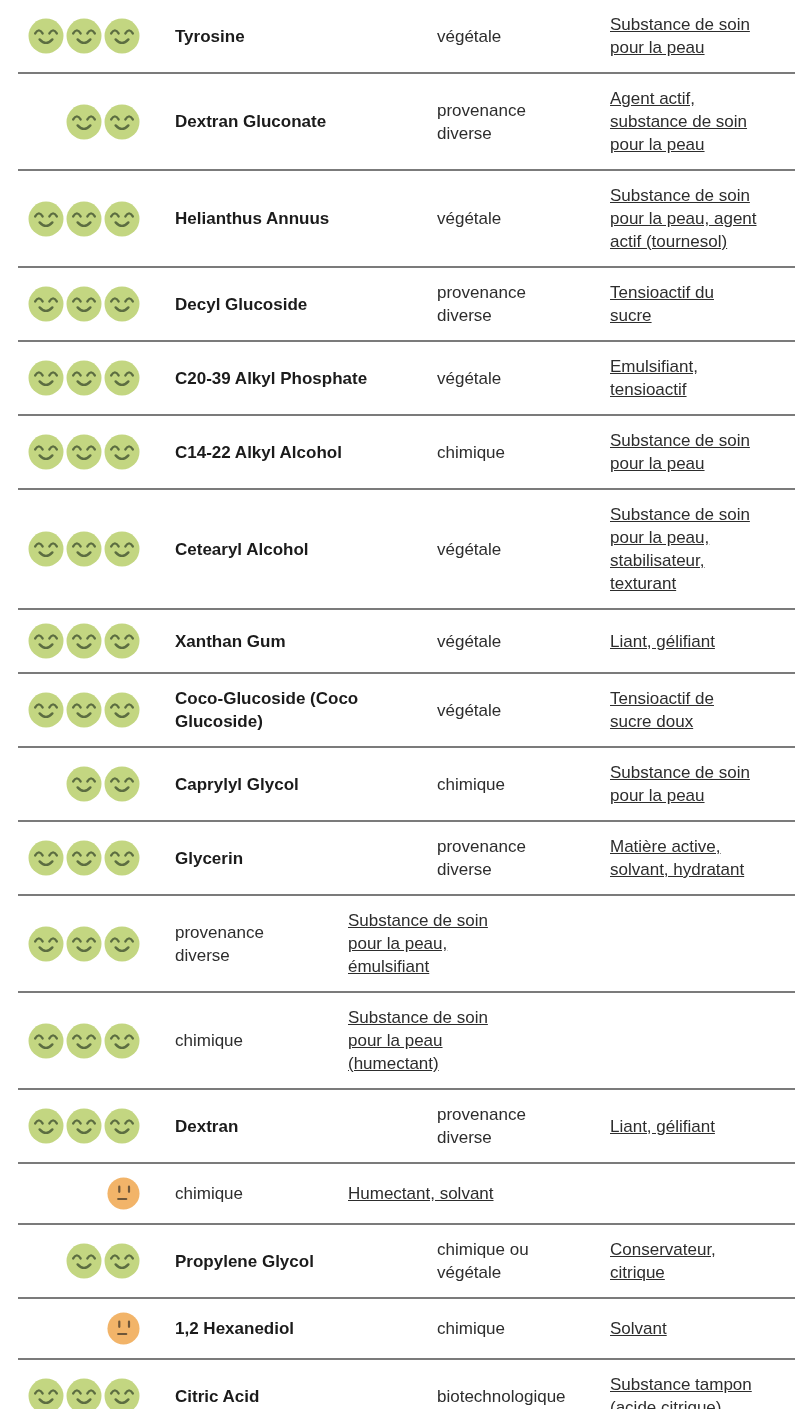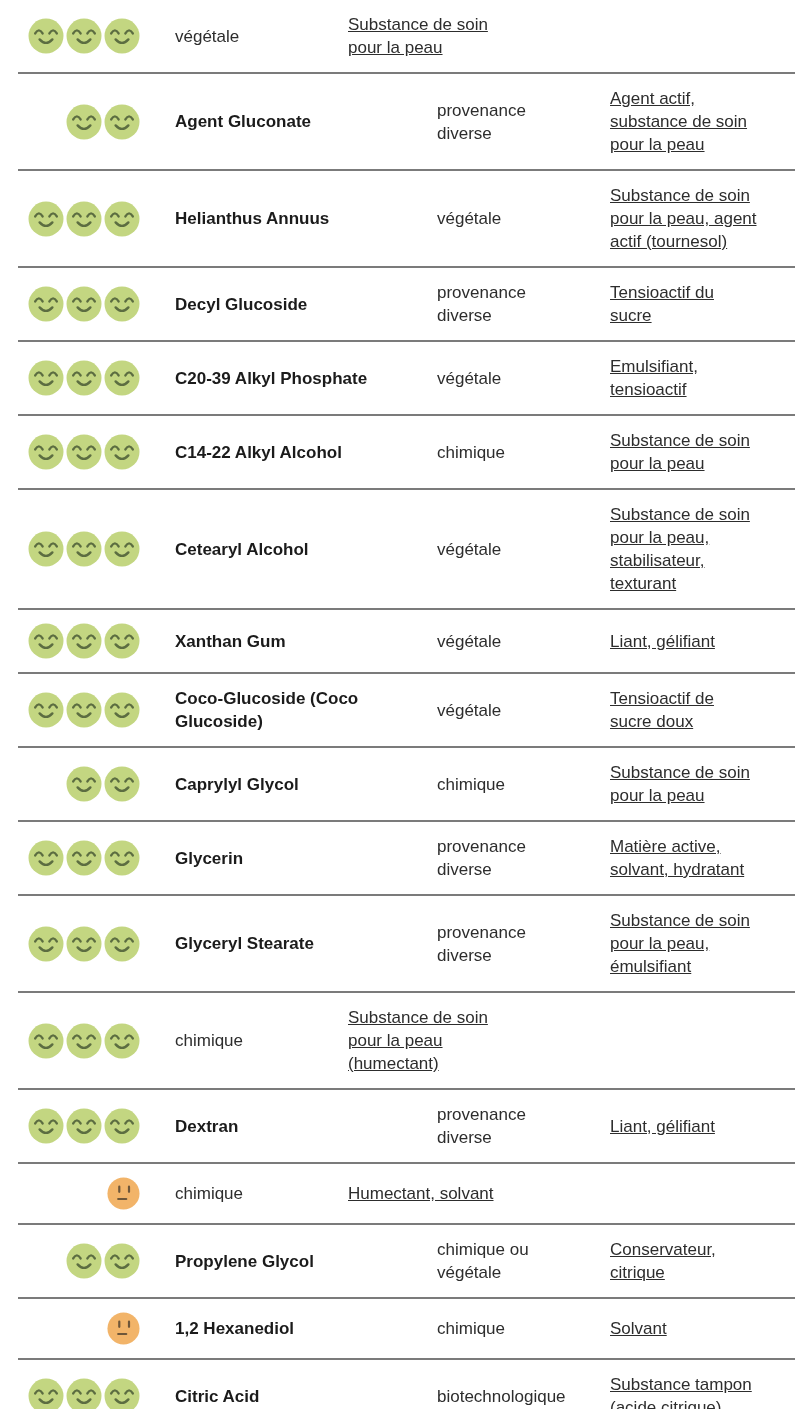--- a/index.html
+++ b/index.html
@@ -80,41 +80,42 @@
           <path d="M21.4 15.4 Q25.1 9.4 28.8 15.4" fill="none" stroke="#5c6d41" stroke-width="2.4" stroke-linecap="round"></path>
           <path d="M11.6 21.4 Q18 28.4 24.4 21.4" fill="none" stroke="#5c6d41" stroke-width="2.4" stroke-linecap="round"></path>
         </svg>
         <svg viewBox="0 0 36 36" class="face good">
           <circle cx="18" cy="18" r="17.5" fill="#c3d681"></circle>
           <path d="M7.2 15.4 Q10.9 9.4 14.6 15.4" fill="none" stroke="#5c6d41" stroke-width="2.4" stroke-linecap="round"></path>
           <path d="M21.4 15.4 Q25.1 9.4 28.8 15.4" fill="none" stroke="#5c6d41" stroke-width="2.4" stroke-linecap="round"></path>
           <path d="M11.6 21.4 Q18 28.4 24.4 21.4" fill="none" stroke="#5c6d41" stroke-width="2.4" stroke-linecap="round"></path>
         </svg>
       </div>
+    <div class="cell c-name">Tyrosine</div>
     <div class="cell c-origin">végétale</div>
     <div class="cell c-function">Substance de soin
 pour la peau</div>
   </div>
 
   <div class="row">
     <div class="cell c-rating">
         <svg viewBox="0 0 36 36" class="face good">
           <circle cx="18" cy="18" r="17.5" fill="#c3d681"></circle>
           <path d="M7.2 15.4 Q10.9 9.4 14.6 15.4" fill="none" stroke="#5c6d41" stroke-width="2.4" stroke-linecap="round"></path>
           <path d="M21.4 15.4 Q25.1 9.4 28.8 15.4" fill="none" stroke="#5c6d41" stroke-width="2.4" stroke-linecap="round"></path>
           <path d="M11.6 21.4 Q18 28.4 24.4 21.4" fill="none" stroke="#5c6d41" stroke-width="2.4" stroke-linecap="round"></path>
         </svg>
         <svg viewBox="0 0 36 36" class="face good">
           <circle cx="18" cy="18" r="17.5" fill="#c3d681"></circle>
           <path d="M7.2 15.4 Q10.9 9.4 14.6 15.4" fill="none" stroke="#5c6d41" stroke-width="2.4" stroke-linecap="round"></path>
           <path d="M21.4 15.4 Q25.1 9.4 28.8 15.4" fill="none" stroke="#5c6d41" stroke-width="2.4" stroke-linecap="round"></path>
           <path d="M11.6 21.4 Q18 28.4 24.4 21.4" fill="none" stroke="#5c6d41" stroke-width="2.4" stroke-linecap="round"></path>
         </svg>
       </div>
-    <div class="cell c-name">Agent Gluconate</div>
+    <div class="cell c-name">Dextran Gluconate</div>
     <div class="cell c-origin">provenance
 diverse</div>
     <div class="cell c-function">Agent actif,
 substance de soin
 pour la peau</div>
   </div>
 
   <div class="row">
     <div class="cell c-rating">
         <svg viewBox="0 0 36 36" class="face good">
@@ -371,21 +372,20 @@
           <path d="M21.4 15.4 Q25.1 9.4 28.8 15.4" fill="none" stroke="#5c6d41" stroke-width="2.4" stroke-linecap="round"></path>
           <path d="M11.6 21.4 Q18 28.4 24.4 21.4" fill="none" stroke="#5c6d41" stroke-width="2.4" stroke-linecap="round"></path>
         </svg>
         <svg viewBox="0 0 36 36" class="face good">
           <circle cx="18" cy="18" r="17.5" fill="#c3d681"></circle>
           <path d="M7.2 15.4 Q10.9 9.4 14.6 15.4" fill="none" stroke="#5c6d41" stroke-width="2.4" stroke-linecap="round"></path>
           <path d="M21.4 15.4 Q25.1 9.4 28.8 15.4" fill="none" stroke="#5c6d41" stroke-width="2.4" stroke-linecap="round"></path>
           <path d="M11.6 21.4 Q18 28.4 24.4 21.4" fill="none" stroke="#5c6d41" stroke-width="2.4" stroke-linecap="round"></path>
         </svg>
       </div>
-    <div class="cell c-name">Glyceryl Stearate</div>
     <div class="cell c-origin">provenance
 diverse</div>
     <div class="cell c-function">Substance de soin
 pour la peau,
 émulsifiant</div>
   </div>
 
   <div class="row">
     <div class="cell c-rating">
         <svg viewBox="0 0 36 36" class="face good">

